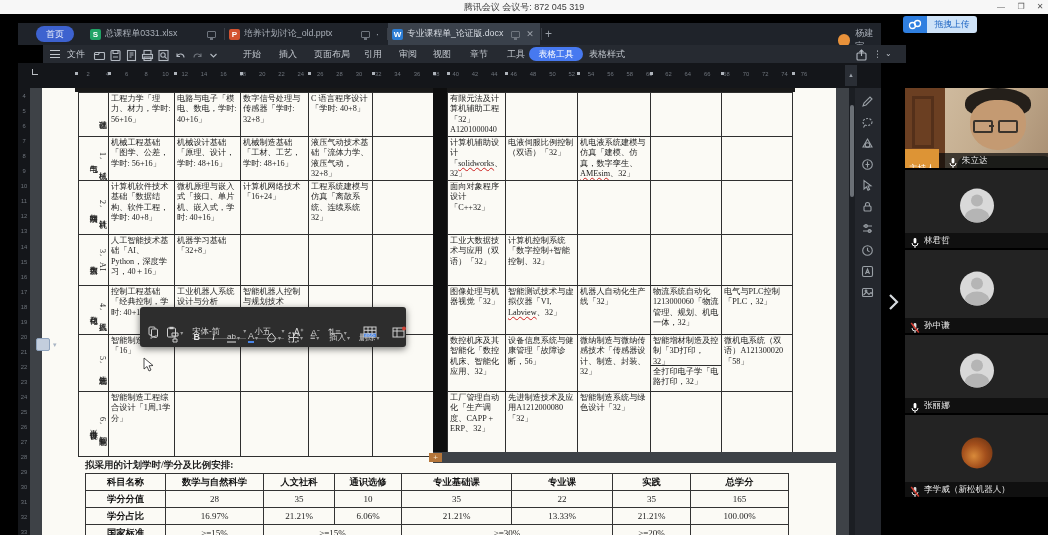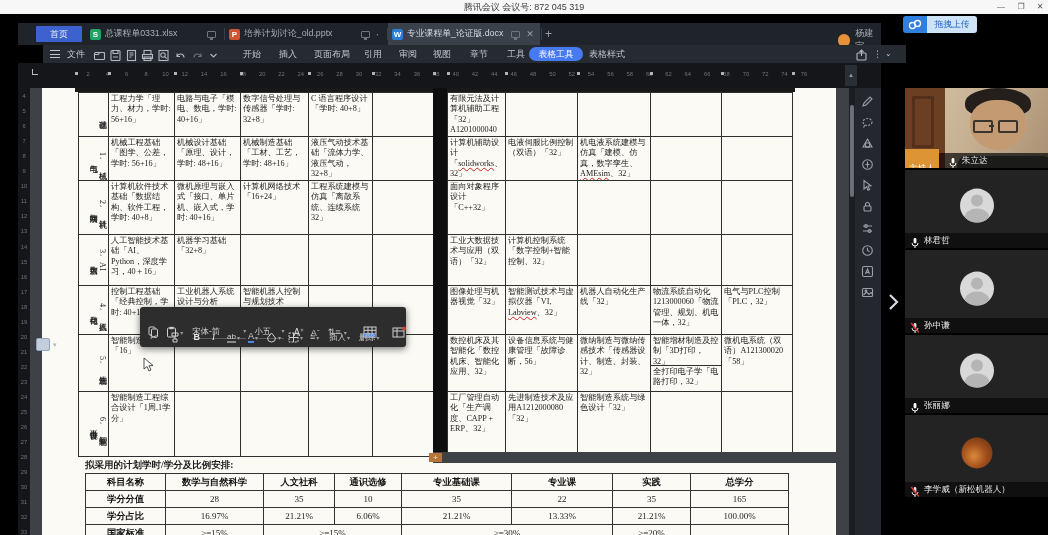--- a/index.html
+++ b/index.html
@@ -7,21 +7,21 @@
   #stage { position:relative; width:1048px; height:535px; background:#000; font-family:"Liberation Sans",sans-serif; overflow:hidden; }
   .abs { position:absolute; }
 
   
   .titlebar { left:0; top:0; width:1048px; height:14px; background:#f7f7f7; }
   .titlebar .title { position:absolute; left:0; right:0; top:1px; text-align:center; font-size:9px; color:#3c3c3c; }
   .winbtn { position:absolute; top:0; width:18px; height:14px; color:#555; font-size:8px; text-align:center; line-height:14px; }
 
   
   .tabbar { left:18px; top:23px; width:863px; height:22px; background:#1f232a; }
-  .hometab { position:absolute; left:18px; top:3px; width:46px; height:16px; background:#3d62cf; border-radius:1px; color:#e9eefb; font-size:9px; text-align:center; line-height:16px; }
+  .hometab { position:absolute; left:18px; top:3px; width:38px; height:16px; background:#3d62cf; border-radius:8px; color:#e9eefb; font-size:9px; text-align:center; line-height:16px; }
   .ftab { position:absolute; top:0; height:22px; display:flex; align-items:center; padding:0 7px 0 4px; }
   .ftab.active { background:#3a414b; }
   .ftab .ficon { width:11px; height:11px; border-radius:2px; color:#fff; font-size:8px; font-weight:bold; text-align:center; line-height:11px; margin-right:4px; flex:none; }
   .ftab .flabel { font-size:8.8px; color:#a9afb8; white-space:nowrap; flex:1; }
   .ftab.active .flabel { color:#d5dae1; }
   .monicon { width:9px; height:7px; border:1px solid #6f757e; border-radius:1px; position:relative; margin-left:8px; flex:none; }
   .monicon:after { content:""; position:absolute; left:2px; bottom:-3px; width:3px; height:2px; background:#6f757e; }
   .tabsep { position:absolute; top:5px; width:1px; height:12px; background:#3a3f47; }
   .tabdot { color:#9aa0a8; font-size:10px; margin-left:6px; flex:none; }
   .tabx { color:#9aa0a8; font-size:9px; margin-left:6px; flex:none; }

